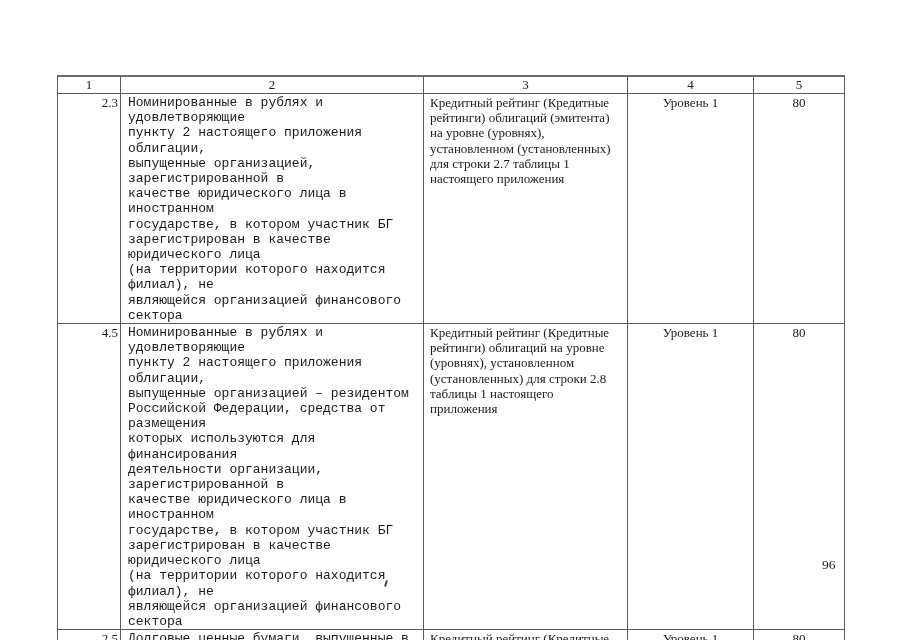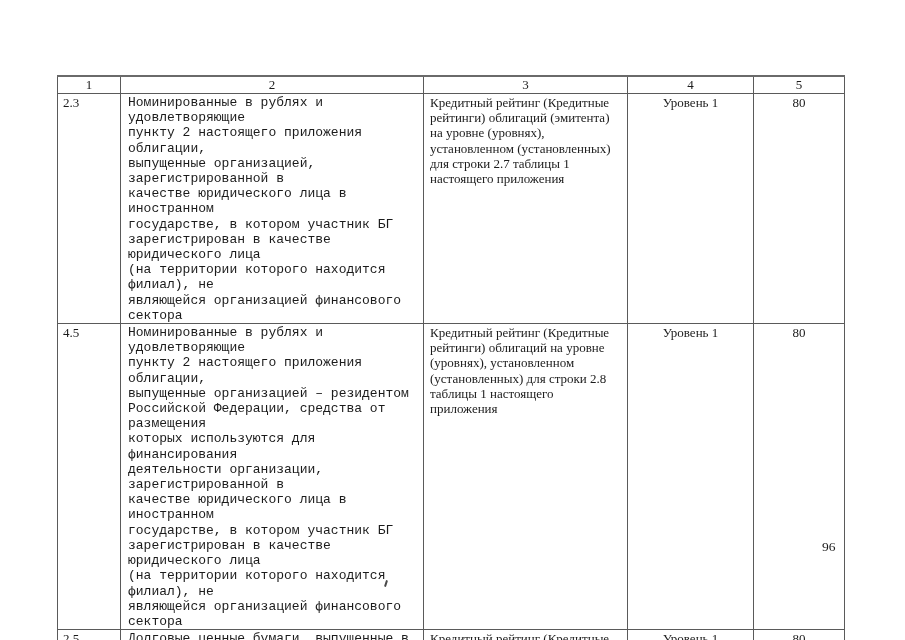--- a/index.html
+++ b/index.html
@@ -16,33 +16,33 @@
   }
   table.doc-table, table.doc-table td, table.doc-table th{
     border:1.5px solid #5a5a5a;
   }
   table.doc-table{border-top:2px solid #8b8b8b;border-color:#6a6a6a;}
   th,td{vertical-align:top;overflow:hidden;padding:0;}
   th{
     font-weight:normal;text-align:center;height:16px;
     font-size:13px;line-height:16px;padding:0;
   }
-  td.c1{padding:1px 2px 0 5px;text-align:left;}
+  td.c1{padding:1px 2px 0 5px;text-align:right;}
   td.c2{padding:1px 5px 0 7px;font-family:Liberation Mono, monospace;}
   td.c3{padding:1px 4px 0 6px;}
   td.c4,td.c5{text-align:center;padding-top:1px;margin-top:7px;}
   .wrap{white-space:pre-line;}
   .ind14{text-indent:14px;}
   .ind8{text-indent:8px;}
   tr.r-cont{height:76px;}
   tr.r-23{height:123px;}
   tr.r-24{height:161px;}
   tr.r-25{height:104px;}
   .page-number{
-    position:absolute;left:822px;top:539px;width:36px;
+    position:absolute;left:822px;top:557px;width:36px;
     font-size:13.5px;text-align:left;color:#1b1b1b;
   }
   .speck{
     position:absolute;left:385px;top:580px;width:2px;height:7px;
     background:#4a4a4a;transform:rotate(18deg);border-radius:1px;
   }
 </style>
 </head>
 <body>
 

